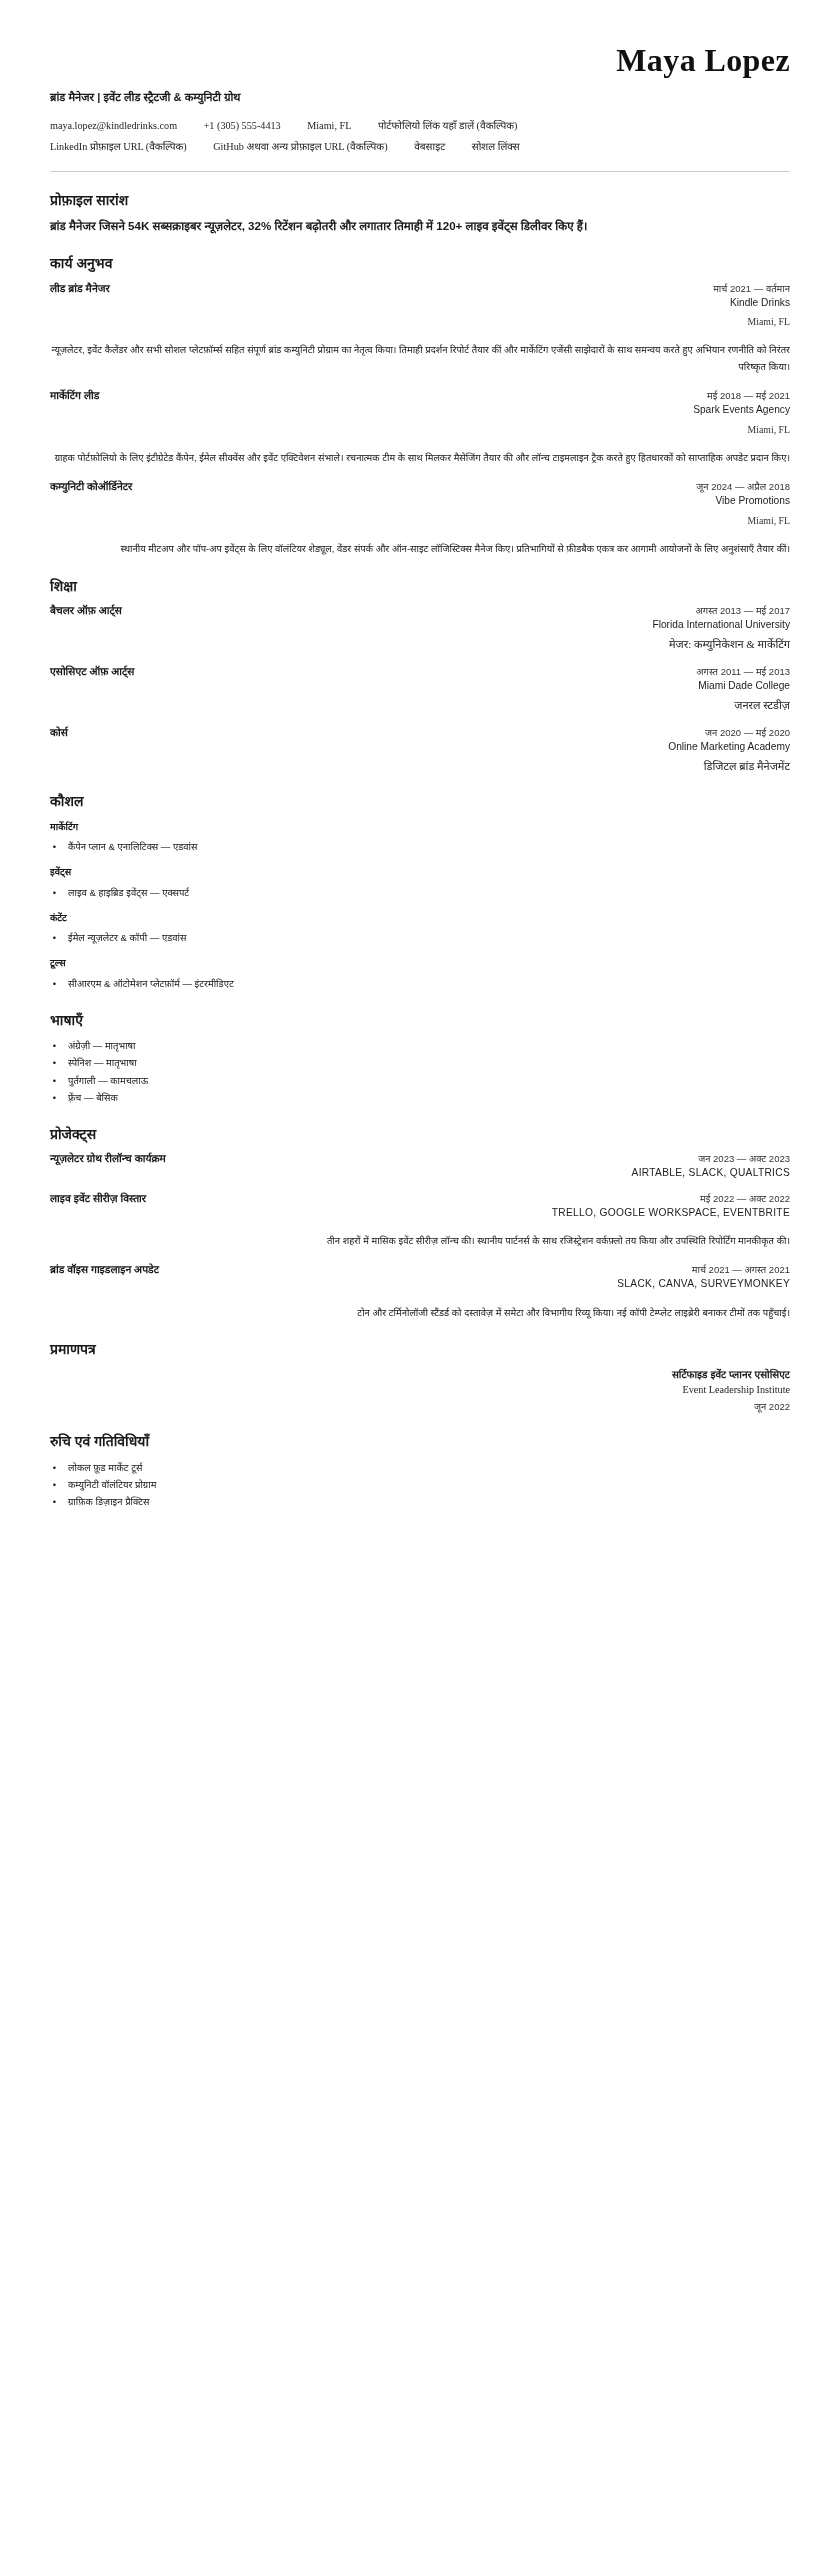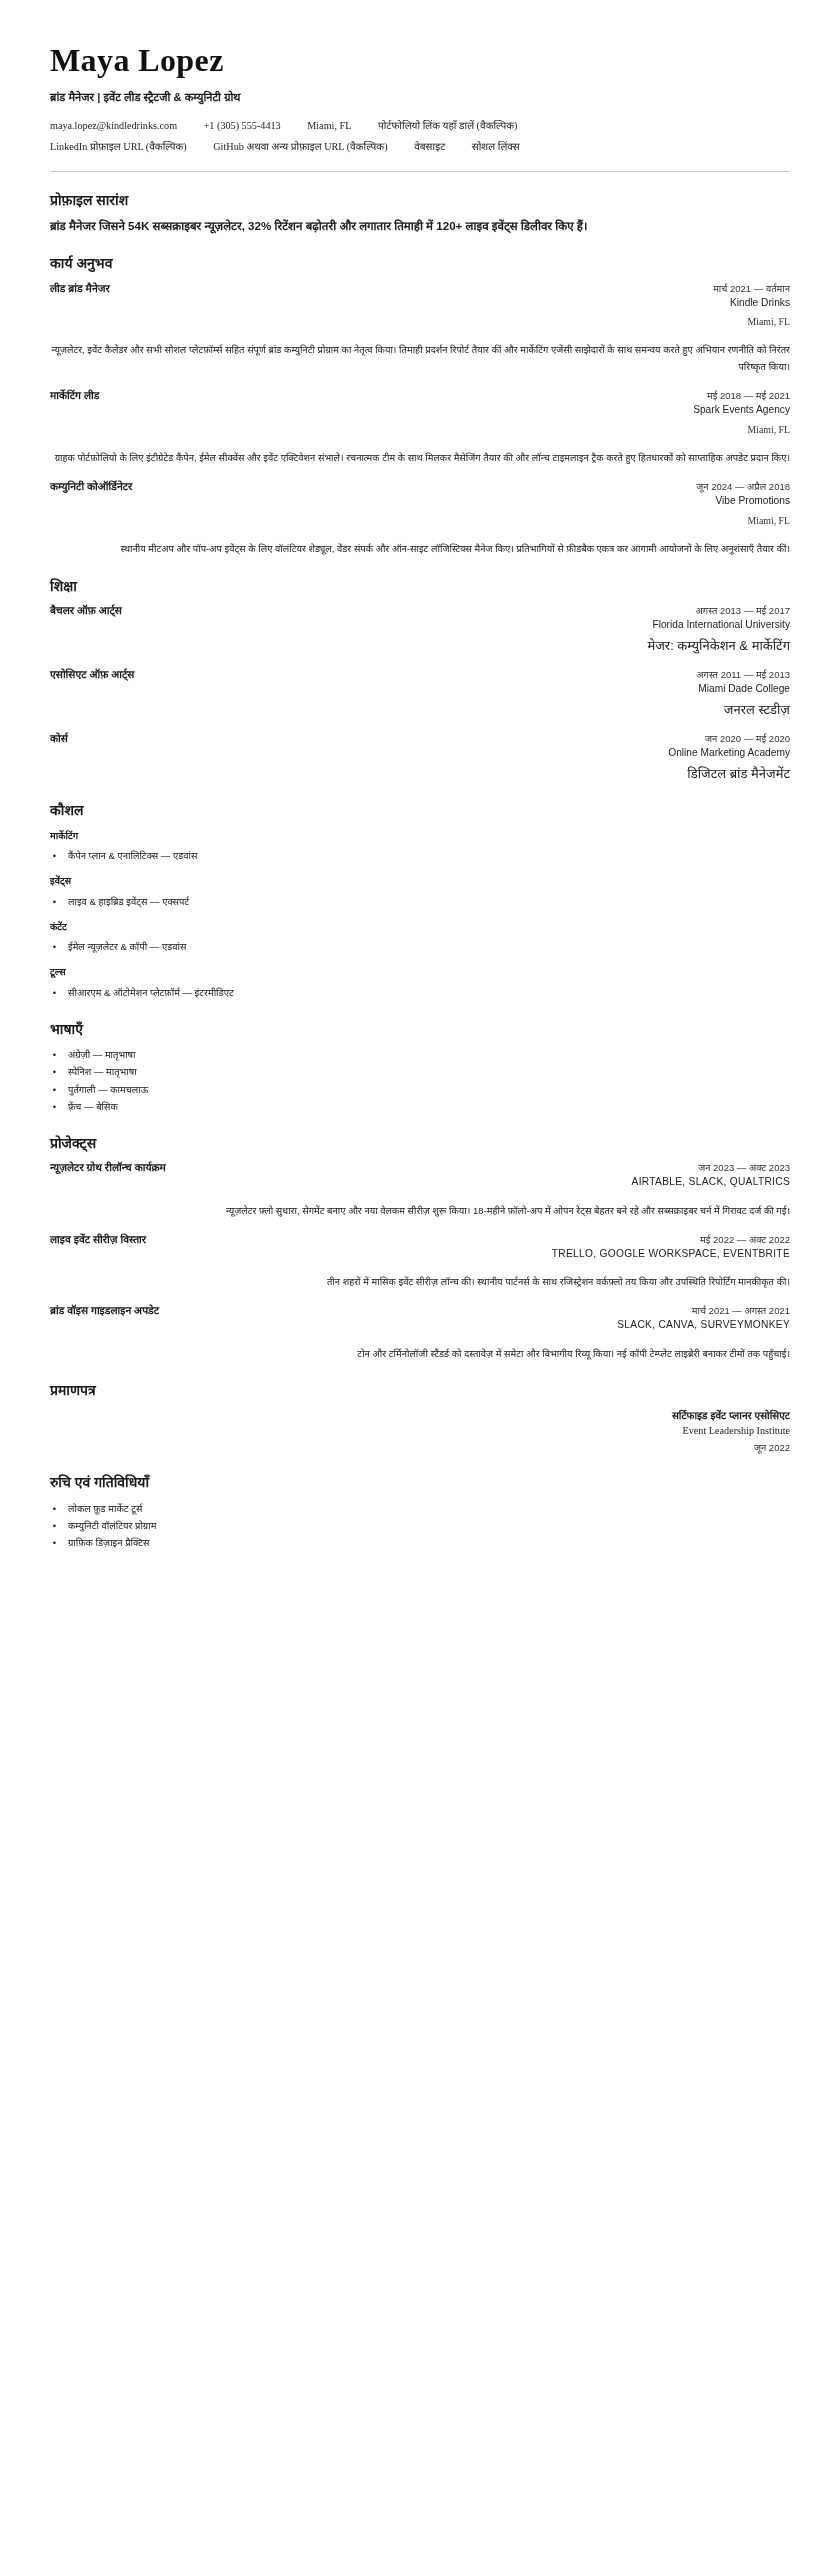--- a/index.html
+++ b/index.html
@@ -18,20 +18,21 @@
     box-sizing: border-box;
     padding: 42px 50px 42px 50px;
   }
   .name {
     font-family: "Liberation Serif", serif;
     font-size: 32px;
     font-weight: bold;
     letter-spacing: 0.4px;
     margin: 0 0 9.8px 0;
     color: #111111;
+    text-align: right;
   }
   .headline {
     font-family: "Liberation Sans", sans-serif;
     font-size: 11.2px;
     font-weight: bold;
     color: #1a1a1a;
     margin: 8px 0 14px 0;
   }
   .contact-line {
     font-family: "Liberation Serif", serif;
@@ -107,22 +108,22 @@
     margin-top: 8.4px;
   }
   .entry-desc {
     font-family: "Liberation Sans", sans-serif;
     font-size: 9.5px;
     line-height: 1.75;
     color: #1a1a1a;
     margin-top: 15.4px;
   }
   .entry-sub {
-    font-family: Liberation Sans, sans-serif;
-    font-size: 13px;
+    font-family: Liberation Serif, serif;
+    font-size: 11px;
     color: #1a1a1a;
     margin-top: 6.3px;
   }
   .skill-group {
     margin: 0 0 7px 0;
   }
   .skill-group-title {
     font-family: "Liberation Sans", sans-serif;
     font-size: 9.5px;
     font-weight: bold;
@@ -306,21 +307,20 @@
 
   <div class="section">
     <div class="section-title">प्रोजेक्ट्स</div>
 
     <div class="entry">
       <div class="entry-head">
         <div class="entry-title">न्यूज़लेटर ग्रोथ रीलॉन्च कार्यक्रम</div>
         <div class="entry-dates">जन 2023 — अक्ट 2023</div>
       </div>
       <div class="entry-org small-caps">AIRTABLE, SLACK, QUALTRICS</div>
-      <div class="entry-desc">न्यूज़लेटर फ़्लो सुधारा, सेगमेंट बनाए और नया वेलकम सीरीज़ शुरू किया। 18-महीने फ़ॉलो-अप में ओपन रेट्स बेहतर बने रहे और सब्सक्राइबर चर्न में गिरावट दर्ज की गई।</div>
     </div>
 
     <div class="entry">
       <div class="entry-head">
         <div class="entry-title">लाइव इवेंट सीरीज़ विस्तार</div>
         <div class="entry-dates">मई 2022 — अक्ट 2022</div>
       </div>
       <div class="entry-org small-caps">TRELLO, GOOGLE WORKSPACE, EVENTBRITE</div>
       <div class="entry-desc">तीन शहरों में मासिक इवेंट सीरीज़ लॉन्च की। स्थानीय पार्टनर्स के साथ रजिस्ट्रेशन वर्कफ़्लो तय किया और उपस्थिति रिपोर्टिंग मानकीकृत की।</div>
     </div>

